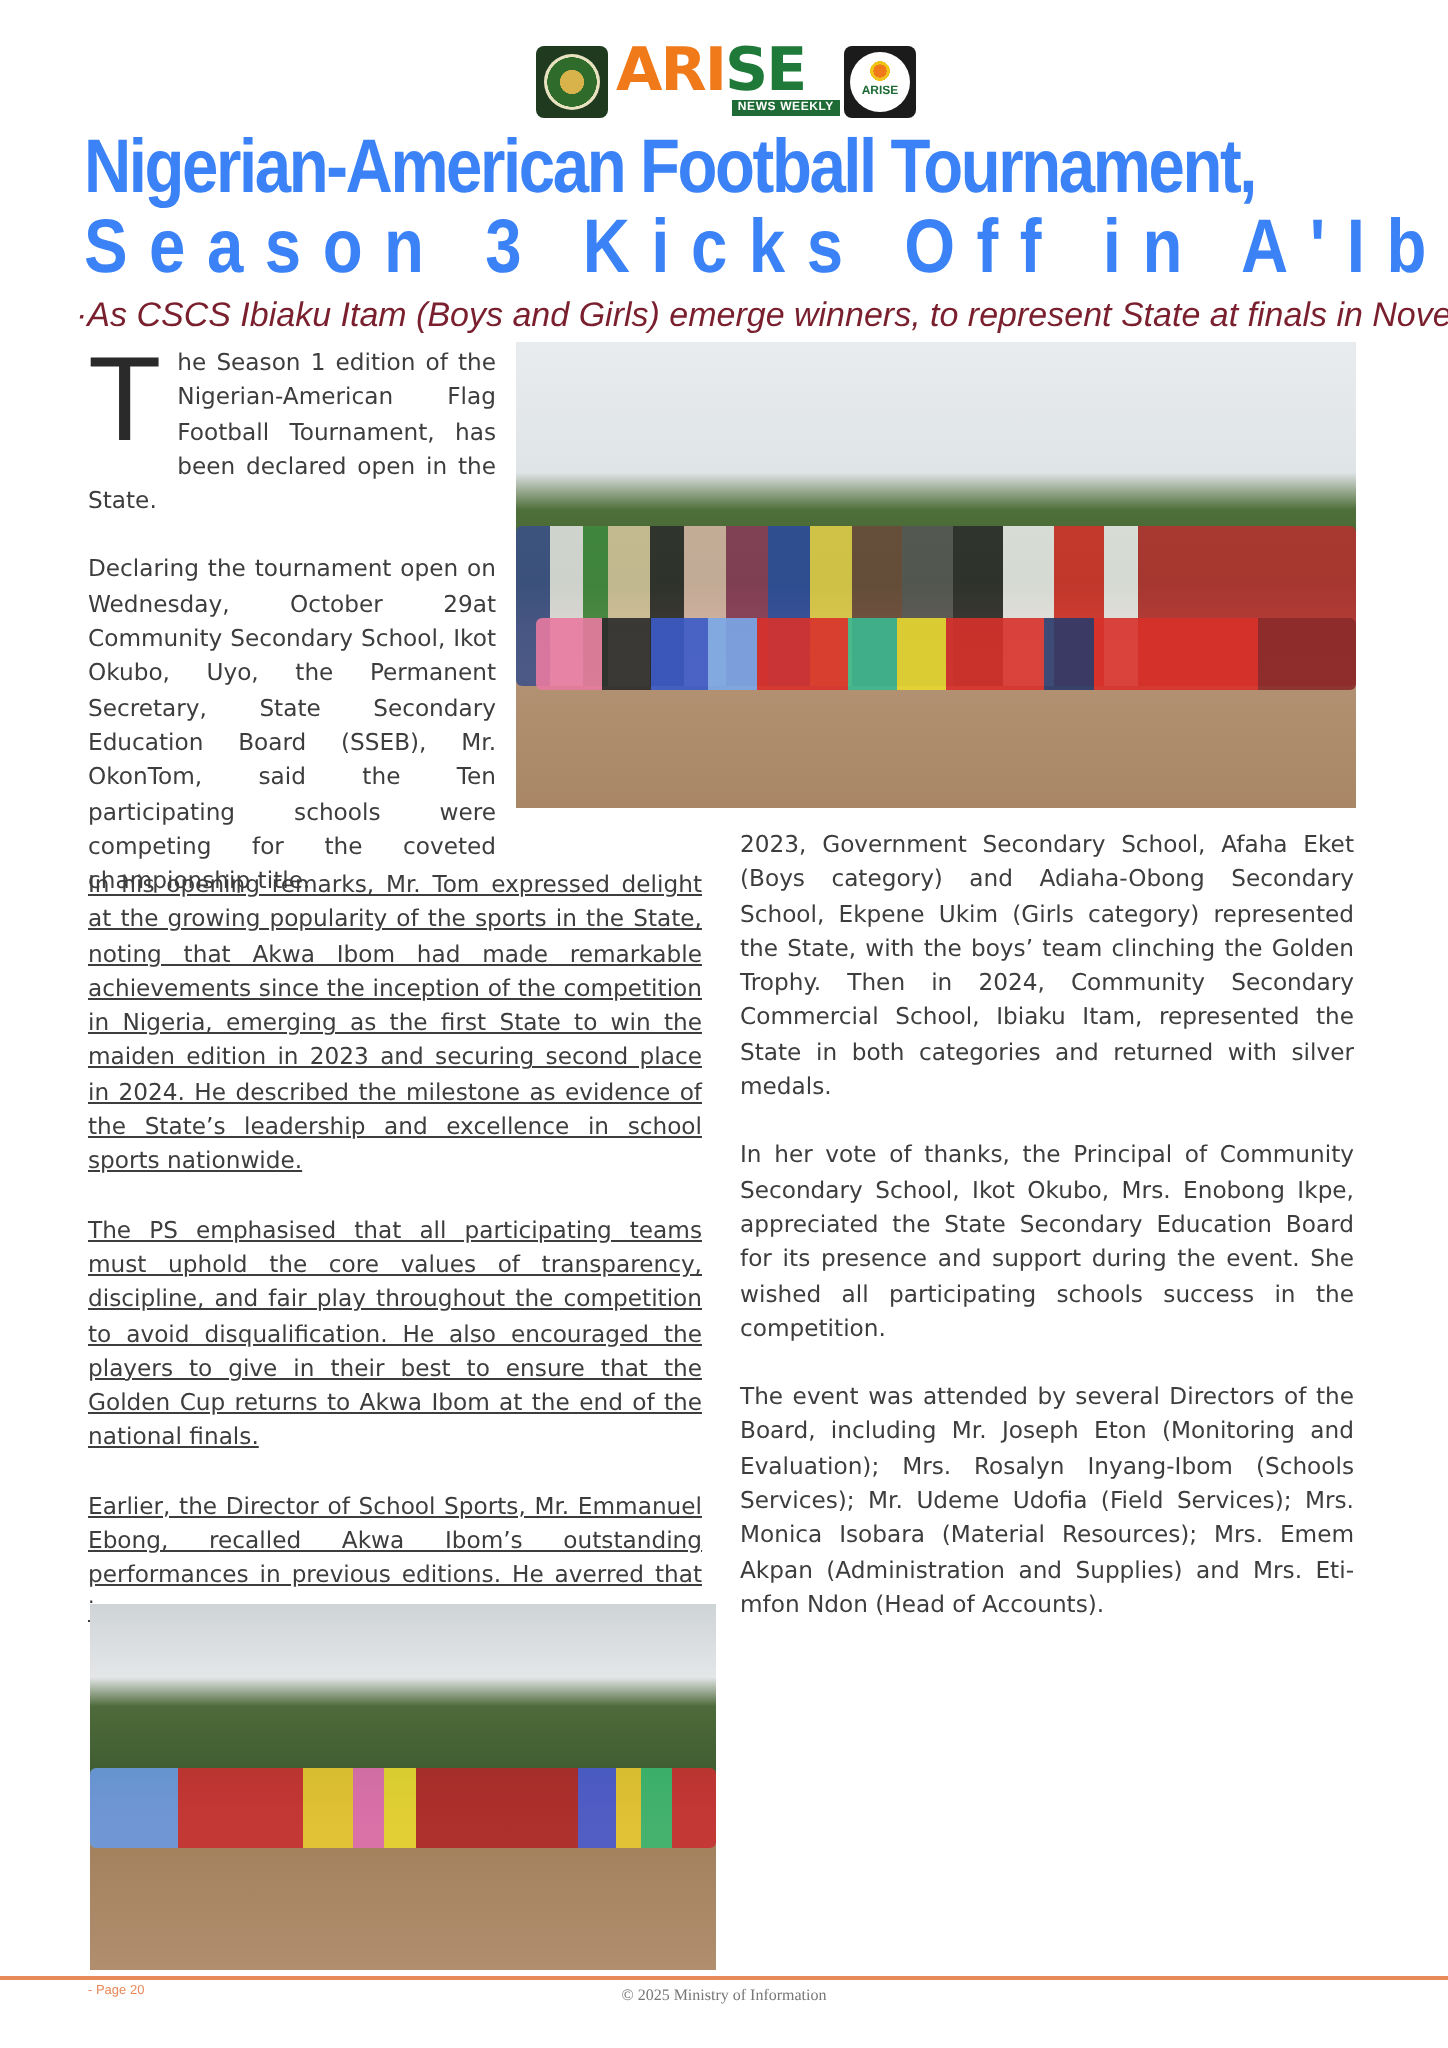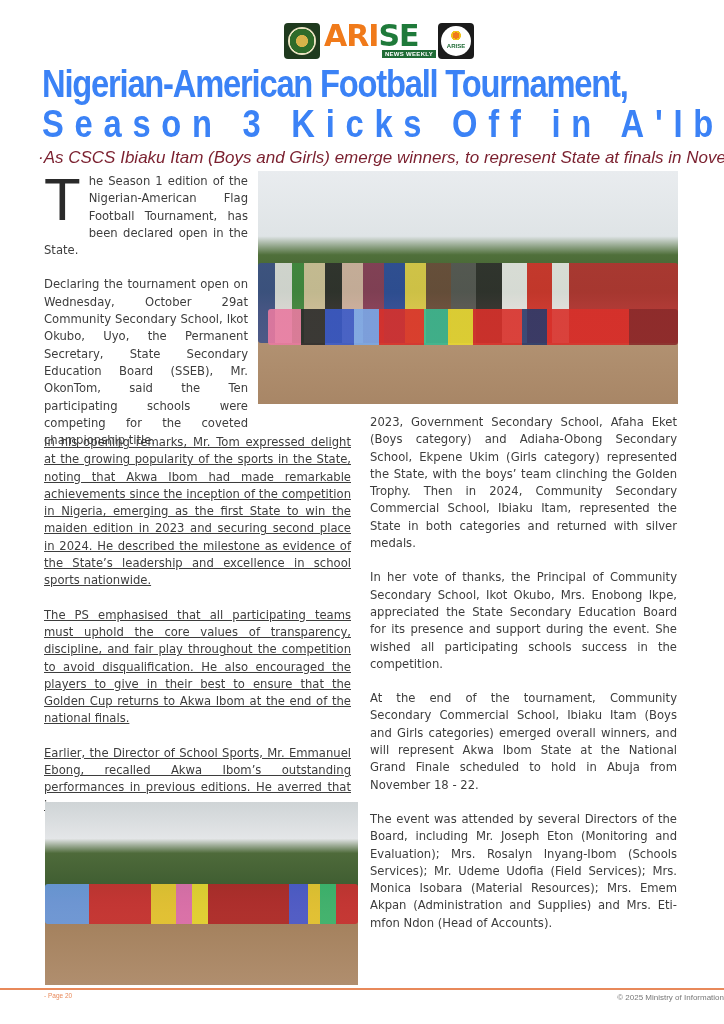--- a/index.html
+++ b/index.html
@@ -1,20 +1,20 @@
 <!DOCTYPE html>
 <html><head>
 <meta charset="utf-8">
 <style>
   * { box-sizing: border-box; margin: 0; padding: 0; }
   html, body { width: 724px; height: 1024px; background: #ffffff; overflow: hidden; }
   body { position: relative; font-family: "Liberation Sans", sans-serif; color: #3a3a3a; }
 
   
-  .masthead { position: absolute; left: 268px; top: 21px; width: 190px; height: 40px; margin-left: 16px; }
+  .masthead { position: absolute; left: 268px; top: 21px; width: 190px; height: 40px; }
   .seal { position: absolute; left: 0; top: 2px; width: 36px; height: 36px; border-radius: 4px; background: #1f3a1e; }
   .seal::after { content: ""; position: absolute; left: 4px; top: 4px; width: 28px; height: 28px; border-radius: 50%;
     background: radial-gradient(circle, #d8b24a 0 30%, #2f6b2a 31% 62%, #e9e2c0 63% 72%, #2f6b2a 73%); }
   .brand { position: absolute; left: 40px; top: 0; width: 112px; height: 40px; }
   .brand-word { position: absolute; left: 0; top: -2px; font-family: "DejaVu Sans", sans-serif; font-weight: 900;
     font-size: 30px; letter-spacing: -1px; line-height: 34px; }
   .brand-word .o { color: #f07a1a; }
   .brand-word .g { color: #1f7a3a; }
   .brand-tag { position: absolute; right: 0; top: 29px; background: #1f6b35; color: #fff; font-size: 6px; font-weight: bold;
     padding: 1px 3px; letter-spacing: 0.3px; }
@@ -47,21 +47,21 @@
   .photo { position: absolute; overflow: hidden; }
   .photo1 { left: 258px; top: 171px; width: 420px; height: 233px;
     background: linear-gradient(to bottom, #e9ecef 0%, #dfe4e6 28%, #4f6f3a 36%, #3f5e2e 52%, #8a7a5a 60%, #b29272 72%, #a88666 100%); }
   .photo2 { left: 45px; top: 802px; width: 313px; height: 183px;
     background: linear-gradient(to bottom, #cfd4d6 0%, #e4e6e8 20%, #4e6a3a 28%, #405e32 45%, #8b6a52 55%, #a3805c 62%, #b08e6e 100%); }
   .crowd { position: absolute; border-radius: 3px; }
 
   
   .footer-rule { position: absolute; left: 0; top: 988px; width: 724px; height: 2px; background: #e8895a; }
   .page-num { position: absolute; left: 44px; top: 992px; font-size: 6.5px; color: #e8895a; }
-  .copyright { position: absolute; left: 0; width: 724px; top: 993px; text-align: right; font-size: 8px; color: #777; }
+  .copyright { position: absolute; left: 0; width: 724px; top: 993px; text-align: center; font-size: 8px; color: #777; font-family: Liberation Serif, serif; }
 </style>
 </head>
 <body>
 
 <div class="masthead">
   <div class="seal"></div>
   <div class="brand">
     <div class="brand-word">
       <span class="o">ARI</span><span class="g">SE</span>
     </div>
@@ -97,19 +97,18 @@
   <p>Earlier, the Director of School Sports, Mr. Emmanuel Ebong, recalled Akwa Ibom’s outstanding performances in previous editions. He averred that in</p>
 </div>
 
 <div class="photo photo2">
   <div class="crowd" style="left:0;top:82px;width:313px;height:40px;background:linear-gradient(90deg,#6a9ae0 0 14%,#c83030 14% 34%,#e8c830 34% 42%,#e070b0 42% 47%,#e8d830 47% 52%,#b02828 52% 78%,#4a5ad0 78% 84%,#e8c830 84% 88%,#3ab870 88% 93%,#c83030 93% 100%);opacity:0.9;"></div>
 </div>
 
 <div class="col c2">
   <p>2023, Government Secondary School, Afaha Eket (Boys category) and Adiaha-Obong Secondary School, Ekpene Ukim (Girls category) represented the State, with the boys’ team clinching the Golden Trophy. Then in 2024, Community Secondary Commercial School, Ibiaku Itam, represented the State in both categories and returned with silver medals.</p>
   <p>In her vote of thanks, the Principal of Community Secondary School, Ikot Okubo, Mrs. Enobong Ikpe, appreciated the State Secondary Education Board for its presence and support during the event. She wished all participating schools success in the competition.</p>
-  <p>At the end of the tournament, Community Secondary Commercial School, Ibiaku Itam (Boys and Girls categories) emerged overall winners, and will represent Akwa Ibom State at the National Grand Finale scheduled to hold in Abuja from November 18 - 22.</p>
   <p>The event was attended by several Directors of the Board, including Mr. Joseph Eton (Monitoring and Evaluation); Mrs. Rosalyn Inyang-Ibom (Schools Services); Mr. Udeme Udofia (Field Services); Mrs. Monica Isobara (Material Resources); Mrs. Emem Akpan (Administration and Supplies) and Mrs. Eti-mfon Ndon (Head of Accounts).</p>
 </div>
 
 <div class="footer-rule"></div>
 <div class="page-num">- Page 20</div>
 <div class="copyright">© 2025 Ministry of Information</div>
 
 </body></html>

